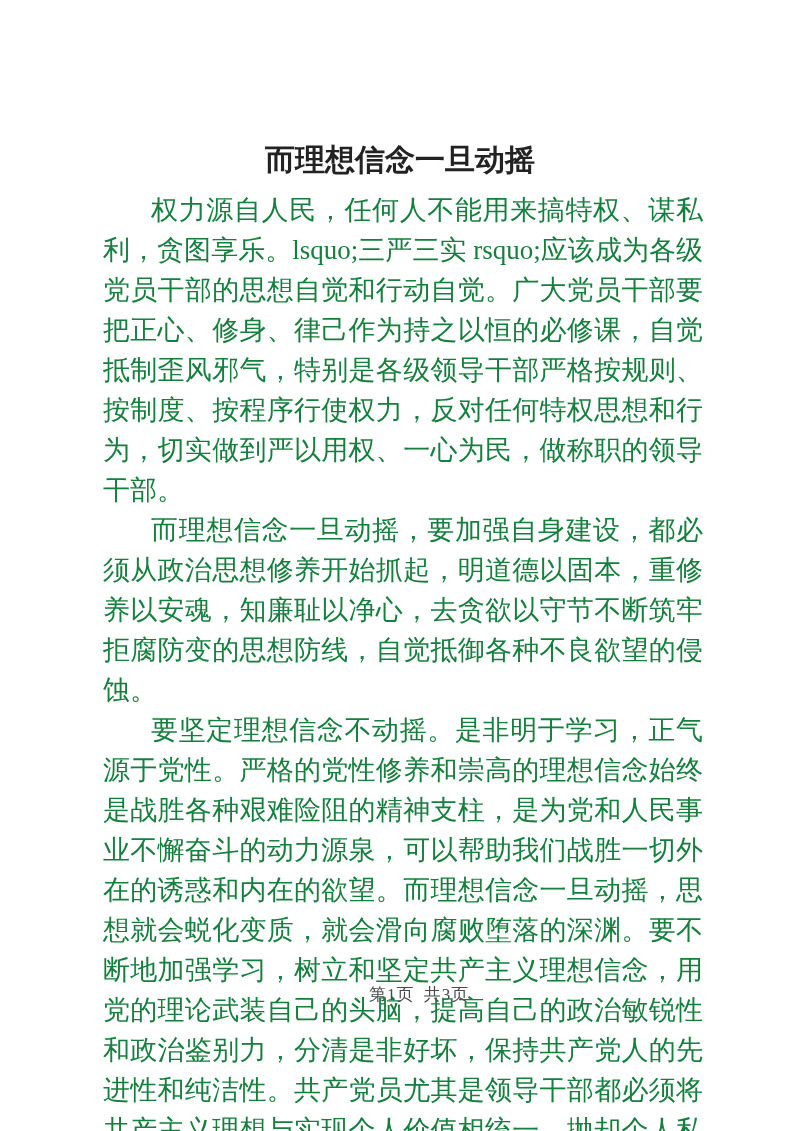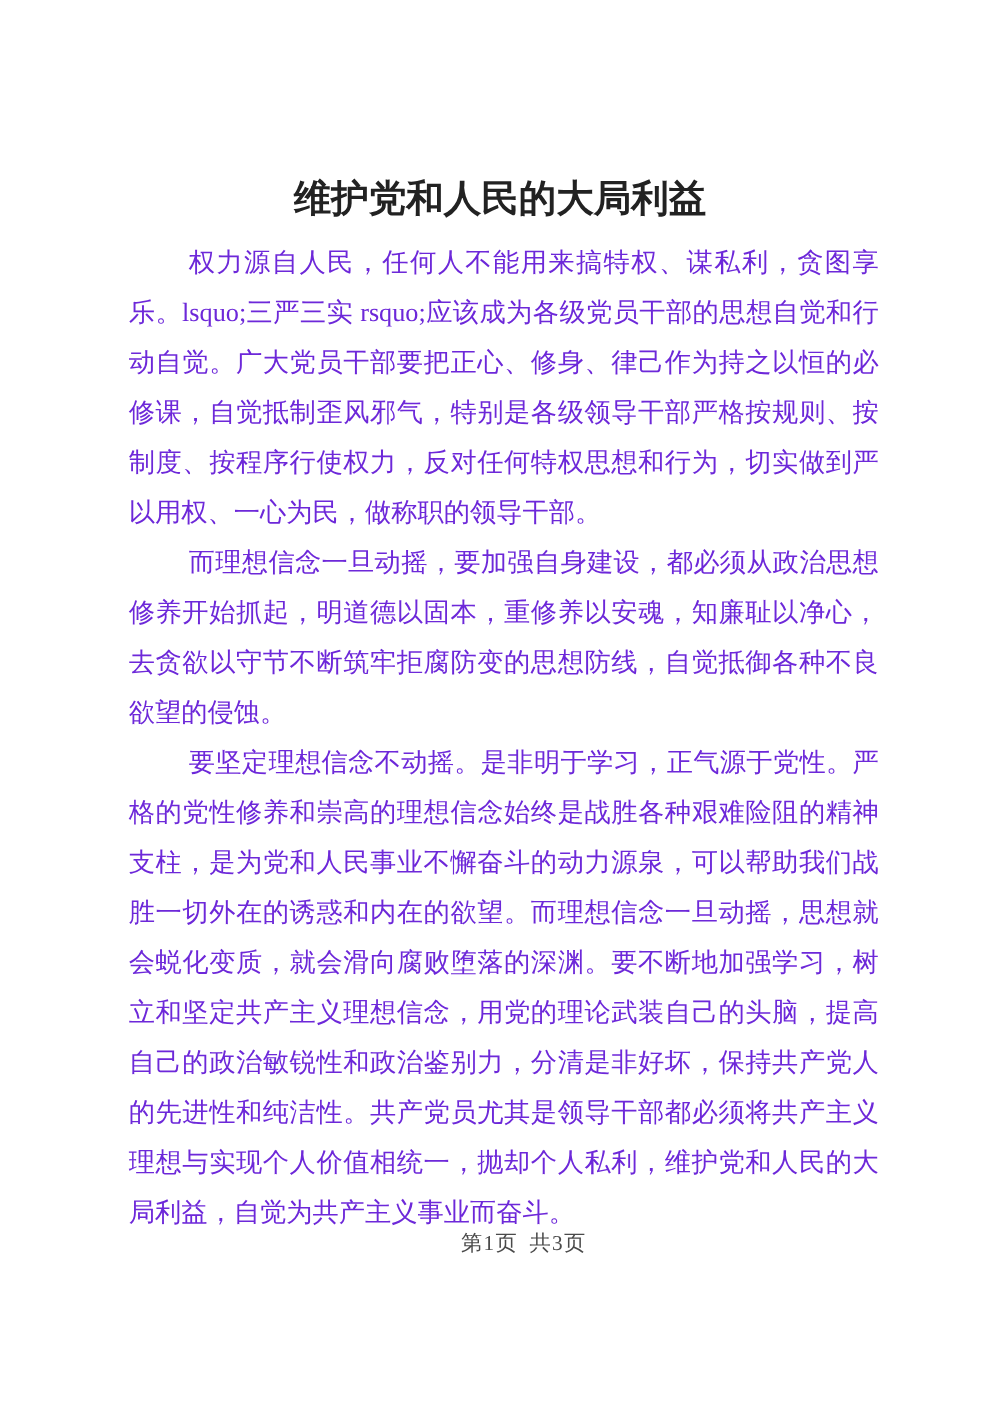--- a/index.html
+++ b/index.html
@@ -27,23 +27,23 @@
     line-height: 48px;
     font-weight: 700;
     color: #222222;
   }
   .content {
     width: 600px;
     margin: 6px 0 0 103px;
   }
   .para {
     margin: 0;
-    font-size: 21px;
+    font-size: 27px;
     line-height: 40px;
-    color: #6d28d9;
+    color: #15803d;
     text-align: justify;
     text-justify: inter-ideograph;
     text-indent: 48px;
     word-break: normal;
     overflow-wrap: break-word;
   }
   .footer {
     position: absolute;
     top: 984px;
     left: 0;
@@ -58,21 +58,21 @@
     color: #4a4a4a;
     letter-spacing: 1px;
     word-spacing: 4px;
   }
 </style>
 </head>
 <body>
 
 <div class="page">
 
-  <h1 class="doc-title">维护党和人民的大局利益</h1>
+  <h1 class="doc-title">而理想信念一旦动摇</h1>
 
   <div class="content">
     <p class="para">权力源自人民，任何人不能用来搞特权、谋私利，贪图享乐。lsquo;三严三实 rsquo;应该成为各级党员干部的思想自觉和行动自觉。广大党员干部要把正心、修身、律己作为持之以恒的必修课，自觉抵制歪风邪气，特别是各级领导干部严格按规则、按制度、按程序行使权力，反对任何特权思想和行为，切实做到严以用权、一心为民，做称职的领导干部。</p>
     <p class="para">而理想信念一旦动摇，要加强自身建设，都必须从政治思想修养开始抓起，明道德以固本，重修养以安魂，知廉耻以净心，去贪欲以守节不断筑牢拒腐防变的思想防线，自觉抵御各种不良欲望的侵蚀。</p>
     <p class="para">要坚定理想信念不动摇。是非明于学习，正气源于党性。严格的党性修养和崇高的理想信念始终是战胜各种艰难险阻的精神支柱，是为党和人民事业不懈奋斗的动力源泉，可以帮助我们战胜一切外在的诱惑和内在的欲望。而理想信念一旦动摇，思想就会蜕化变质，就会滑向腐败堕落的深渊。要不断地加强学习，树立和坚定共产主义理想信念，用党的理论武装自己的头脑，提高自己的政治敏锐性和政治鉴别力，分清是非好坏，保持共产党人的先进性和纯洁性。共产党员尤其是领导干部都必须将共产主义理想与实现个人价值相统一，抛却个人私利，维护党和人民的大局利益，自觉为共产主义事业而奋斗。</p>
   </div>
 
   <div class="footer">
     <span class="footer-text">第1页 共3页</span>
   </div>

